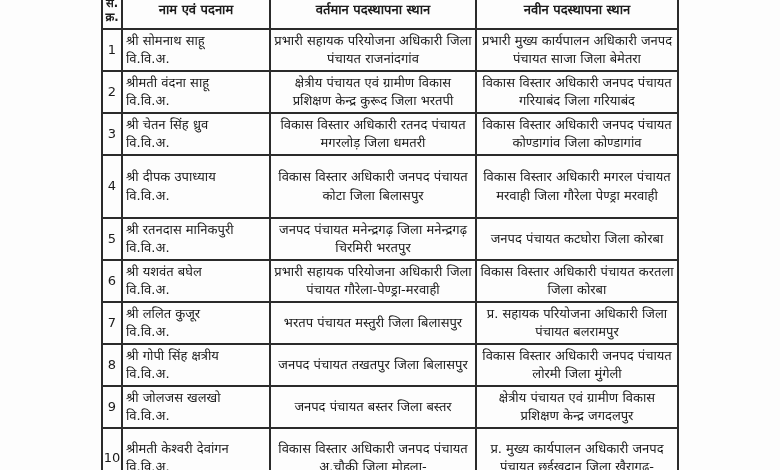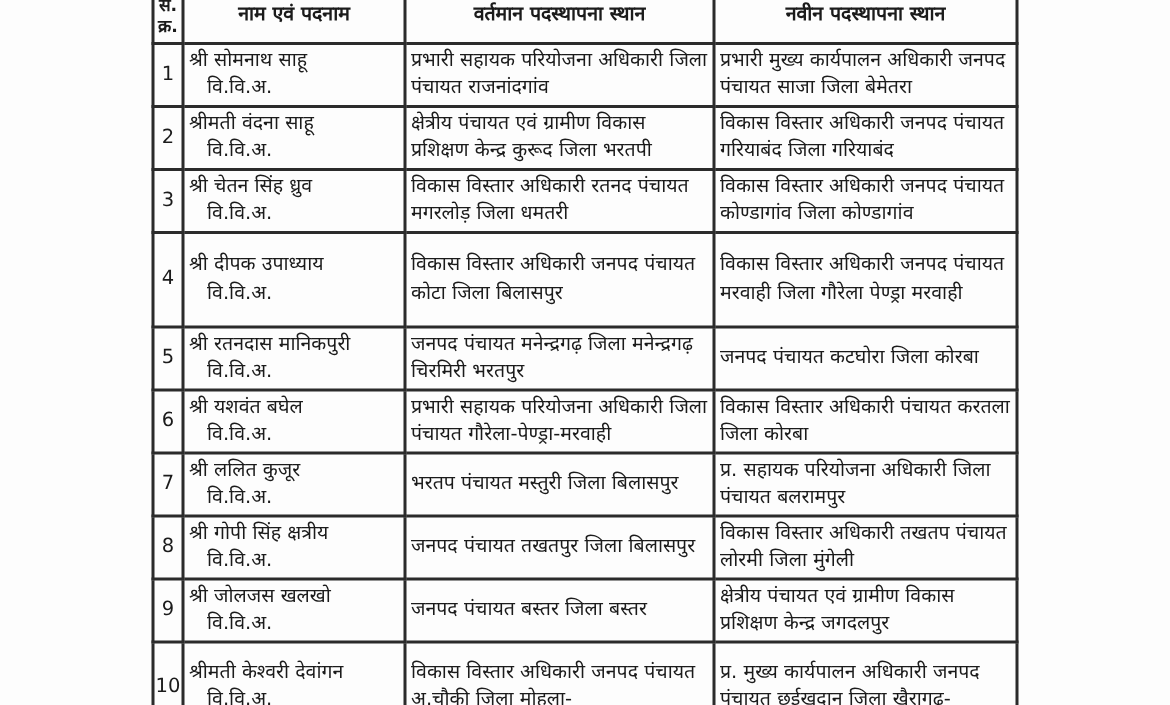--- a/index.html
+++ b/index.html
@@ -48,24 +48,24 @@
   td.sn-cell {
     text-align: center;
     padding: 0;
     font-size: 13px;
   }
   td.name-cell {
     text-align: left;
     padding-left: 3px;
   }
   td.place-cell {
-    text-align: left;
+    text-align: center;
   }
   .name-line { display: block; }
-  .desig-line { display: block; margin-left: 12px; }
+  .desig-line { display: block; }
   tr.r-std  { height: 42px; }
   tr.r-head { height: 38px; }
   tr.r-tall { height: 63px; }
   tr.r-last { height: 60px; }
 </style>
 </head>
 <body>
 
 <div class="page">
   <table class="transfer-table">
@@ -116,21 +116,21 @@
         <td class="place-cell">विकास विस्तार अधिकारी जनपद पंचायत कोण्डागांव जिला कोण्डागांव</td>
       </tr>
 
       <tr class="r-tall">
         <td class="sn-cell">4</td>
         <td class="name-cell">
           <span class="name-line">श्री दीपक उपाध्याय</span>
           <span class="desig-line">वि.वि.अ.</span>
         </td>
         <td class="place-cell">विकास विस्तार अधिकारी जनपद पंचायत कोटा जिला बिलासपुर</td>
-        <td class="place-cell">विकास विस्तार अधिकारी जनपद पंचायत मरवाही जिला गौरेला पेण्ड्रा मरवाही</td>
+        <td class="place-cell">विकास विस्तार अधिकारी मगरल पंचायत मरवाही जिला गौरेला पेण्ड्रा मरवाही</td>
       </tr>
 
       <tr class="r-std">
         <td class="sn-cell">5</td>
         <td class="name-cell">
           <span class="name-line">श्री रतनदास मानिकपुरी</span>
           <span class="desig-line">वि.वि.अ.</span>
         </td>
         <td class="place-cell">जनपद पंचायत मनेन्द्रगढ़ जिला मनेन्द्रगढ़ चिरमिरी भरतपुर</td>
         <td class="place-cell">जनपद पंचायत कटघोरा जिला कोरबा</td>
@@ -156,21 +156,21 @@
         <td class="place-cell">प्र. सहायक परियोजना अधिकारी जिला पंचायत बलरामपुर</td>
       </tr>
 
       <tr class="r-std">
         <td class="sn-cell">8</td>
         <td class="name-cell">
           <span class="name-line">श्री गोपी सिंह क्षत्रीय</span>
           <span class="desig-line">वि.वि.अ.</span>
         </td>
         <td class="place-cell">जनपद पंचायत तखतपुर जिला बिलासपुर</td>
-        <td class="place-cell">विकास विस्तार अधिकारी तखतप पंचायत लोरमी जिला मुंगेली</td>
+        <td class="place-cell">विकास विस्तार अधिकारी जनपद पंचायत लोरमी जिला मुंगेली</td>
       </tr>
 
       <tr class="r-std">
         <td class="sn-cell">9</td>
         <td class="name-cell">
           <span class="name-line">श्री जोलजस खलखो</span>
           <span class="desig-line">वि.वि.अ.</span>
         </td>
         <td class="place-cell">जनपद पंचायत बस्तर जिला बस्तर</td>
         <td class="place-cell">क्षेत्रीय पंचायत एवं ग्रामीण विकास प्रशिक्षण केन्द्र जगदलपुर</td>

